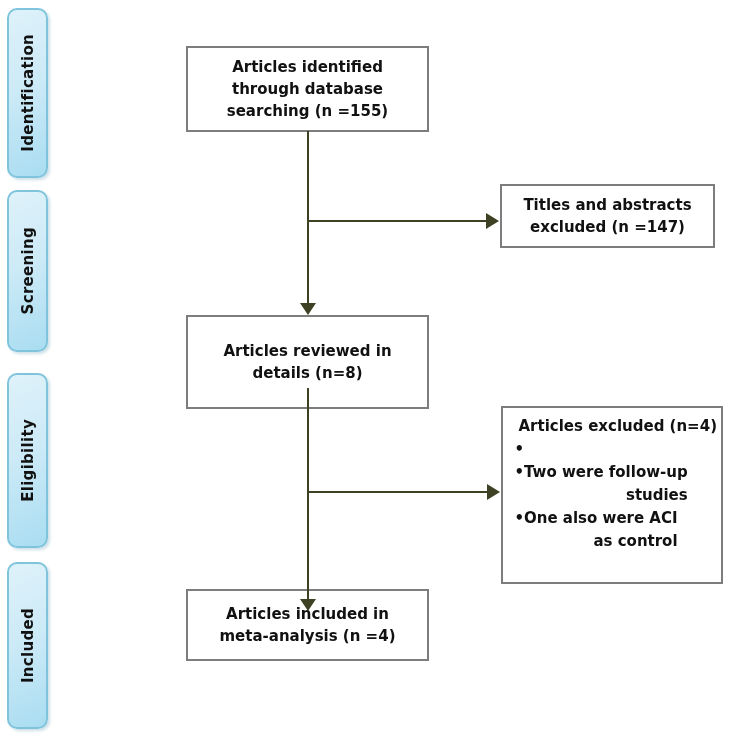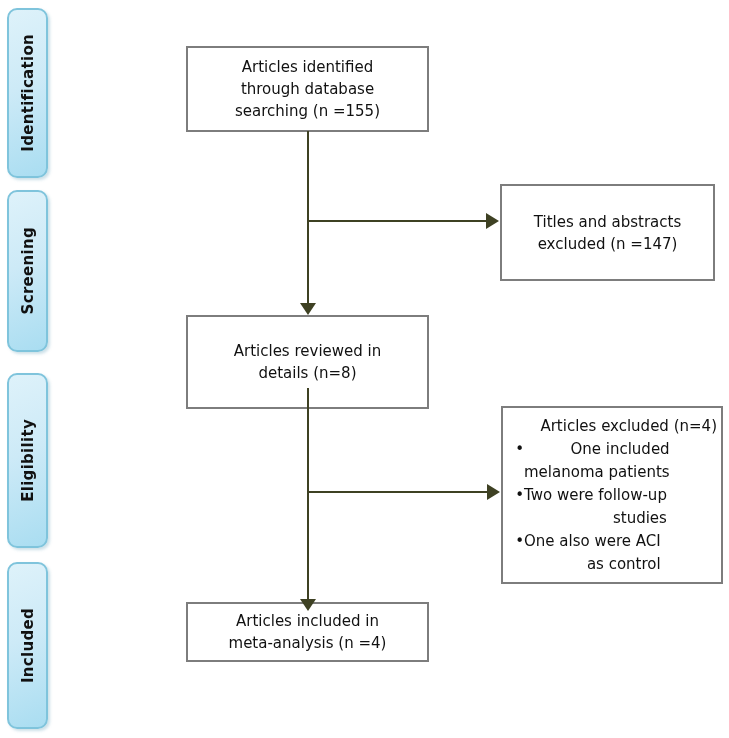--- a/index.html
+++ b/index.html
@@ -41,32 +41,32 @@
     transform:rotate(180deg);
     font-weight:bold;font-size:15px;letter-spacing:0.3px;
     white-space:nowrap;
   }
 
   
   .fbox{
     position:absolute;box-sizing:border-box;
     background:var(--box-bg);
     border:2px solid var(--box-border);
-    font-weight:normal;font-size:15px;line-height:22px;
+    font-weight:bold;font-size:15px;line-height:22px;
   }
   .fbox.center{
     display:flex;align-items:center;justify-content:center;
     text-align:center;white-space:pre-line;
   }
   .box-identified{left:186px;top:46px;width:243px;height:86px;}
-  .box-titles-excluded{left:500px;top:184px;width:215px;height:97px;}
+  .box-titles-excluded{left:500px;top:184px;width:215px;height:64px;}
   .box-reviewed{left:186px;top:315px;width:243px;height:94px;}
   .box-excluded-detail{left:501px;top:406px;width:222px;height:178px;
     padding:7px 4px 4px 8px;line-height:23px;text-align:right;}
-  .box-included{left:186px;top:602px;width:243px;height:60px;}
+  .box-included{left:186px;top:589px;width:243px;height:72px;}
 
   .bullet-row{display:flex;}
   .bullet-row .marker{flex:0 0 13px;}
   .bullet-row .btext{white-space:pre-line;}
 
   
   .aline{position:absolute;background:var(--arrow);}
   .vline1{left:307px;top:131px;width:2px;height:172px;}
   .hline1{left:308px;top:220px;width:179px;height:2px;}
   .vline2{left:307px;top:388px;width:2px;height:211px;}
@@ -110,22 +110,20 @@
 
   <div class="fbox center box-reviewed">
     <span>Articles reviewed in
 details (n=8)</span>
   </div>
 
   <div class="fbox box-excluded-detail">
     <div class="d-title">Articles excluded (n=4)</div>
     <div class="bullet-row">
       <span class="marker">•</span>
-      <span class="btext">One included
-melanoma patients</span>
     </div>
     <div class="bullet-row">
       <span class="marker">•</span>
       <span class="btext">Two were follow-up
 studies</span>
     </div>
     <div class="bullet-row">
       <span class="marker">•</span>
       <span class="btext">One also were ACI
 as control</span>

